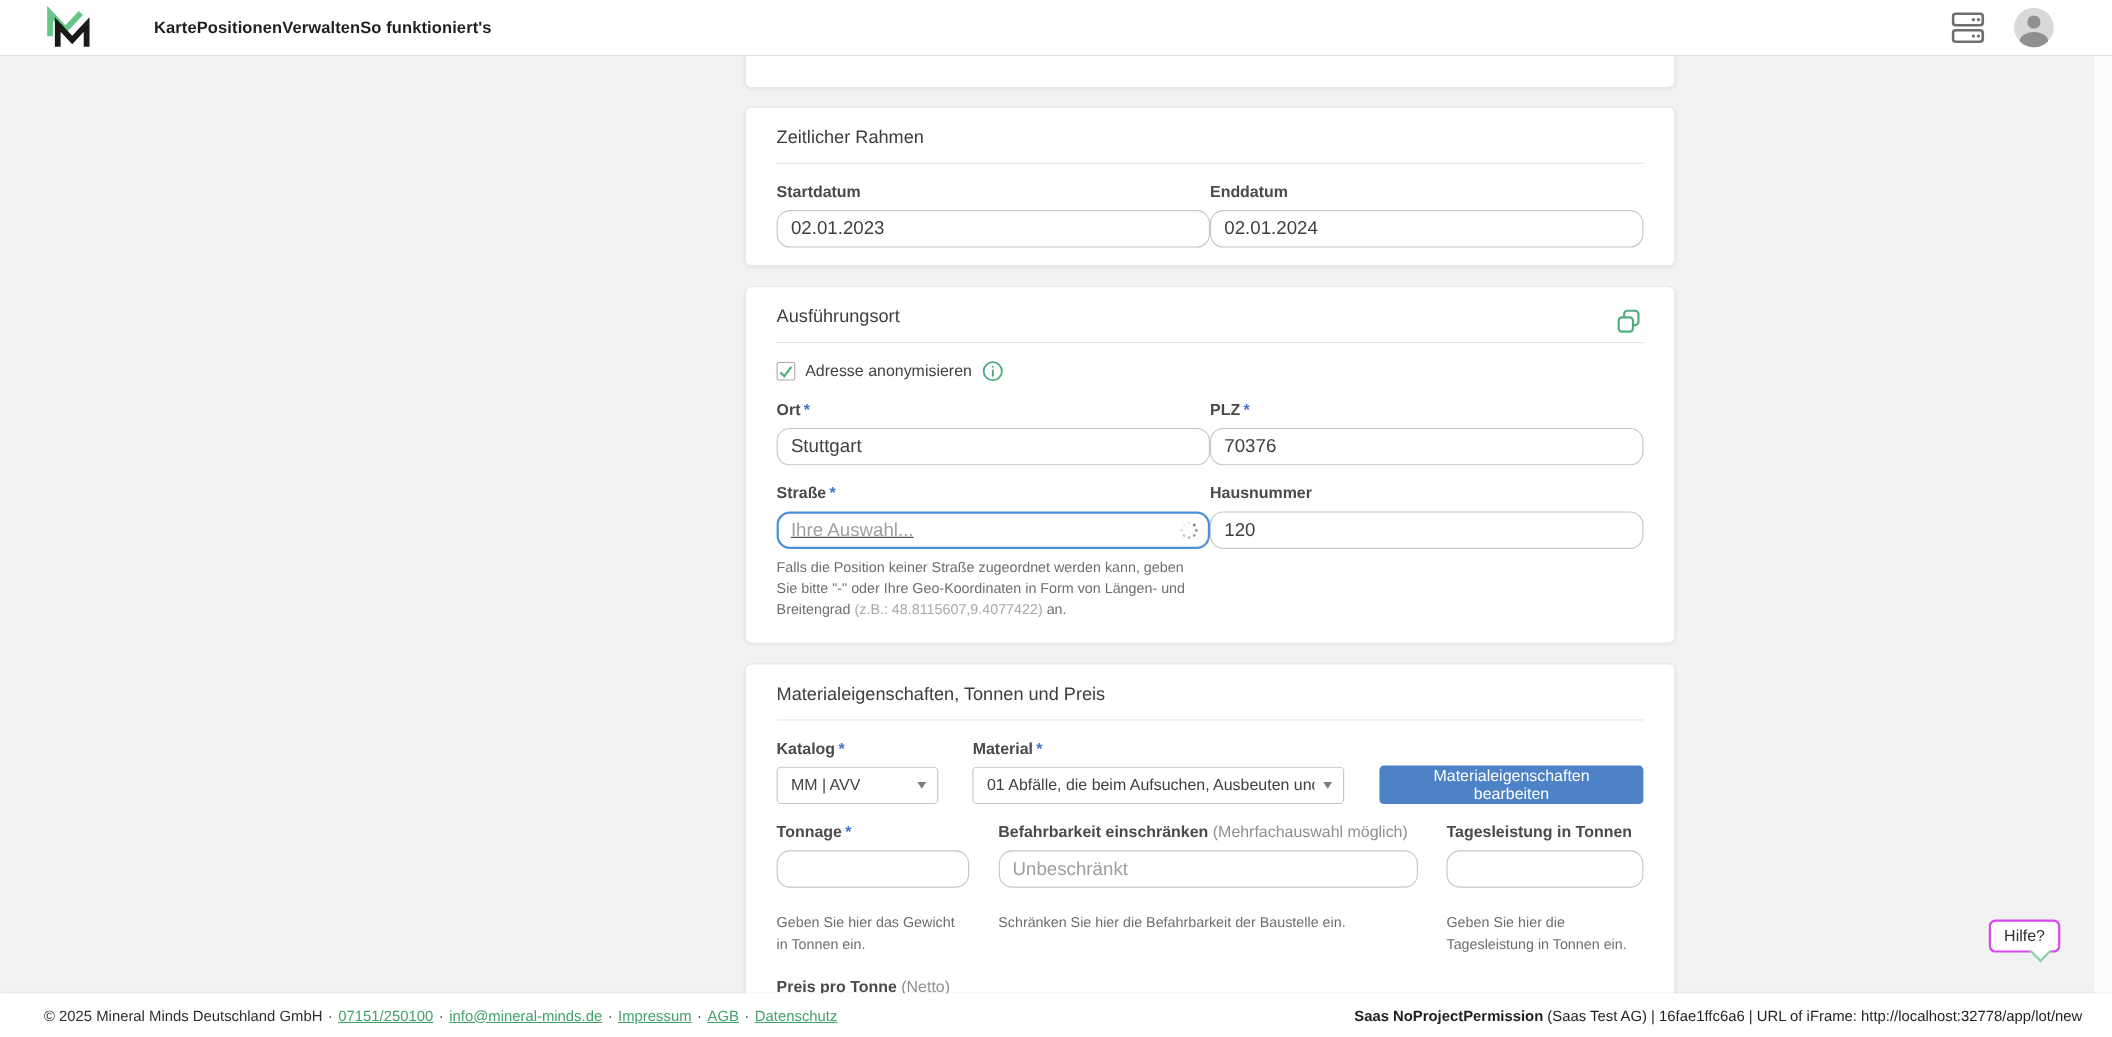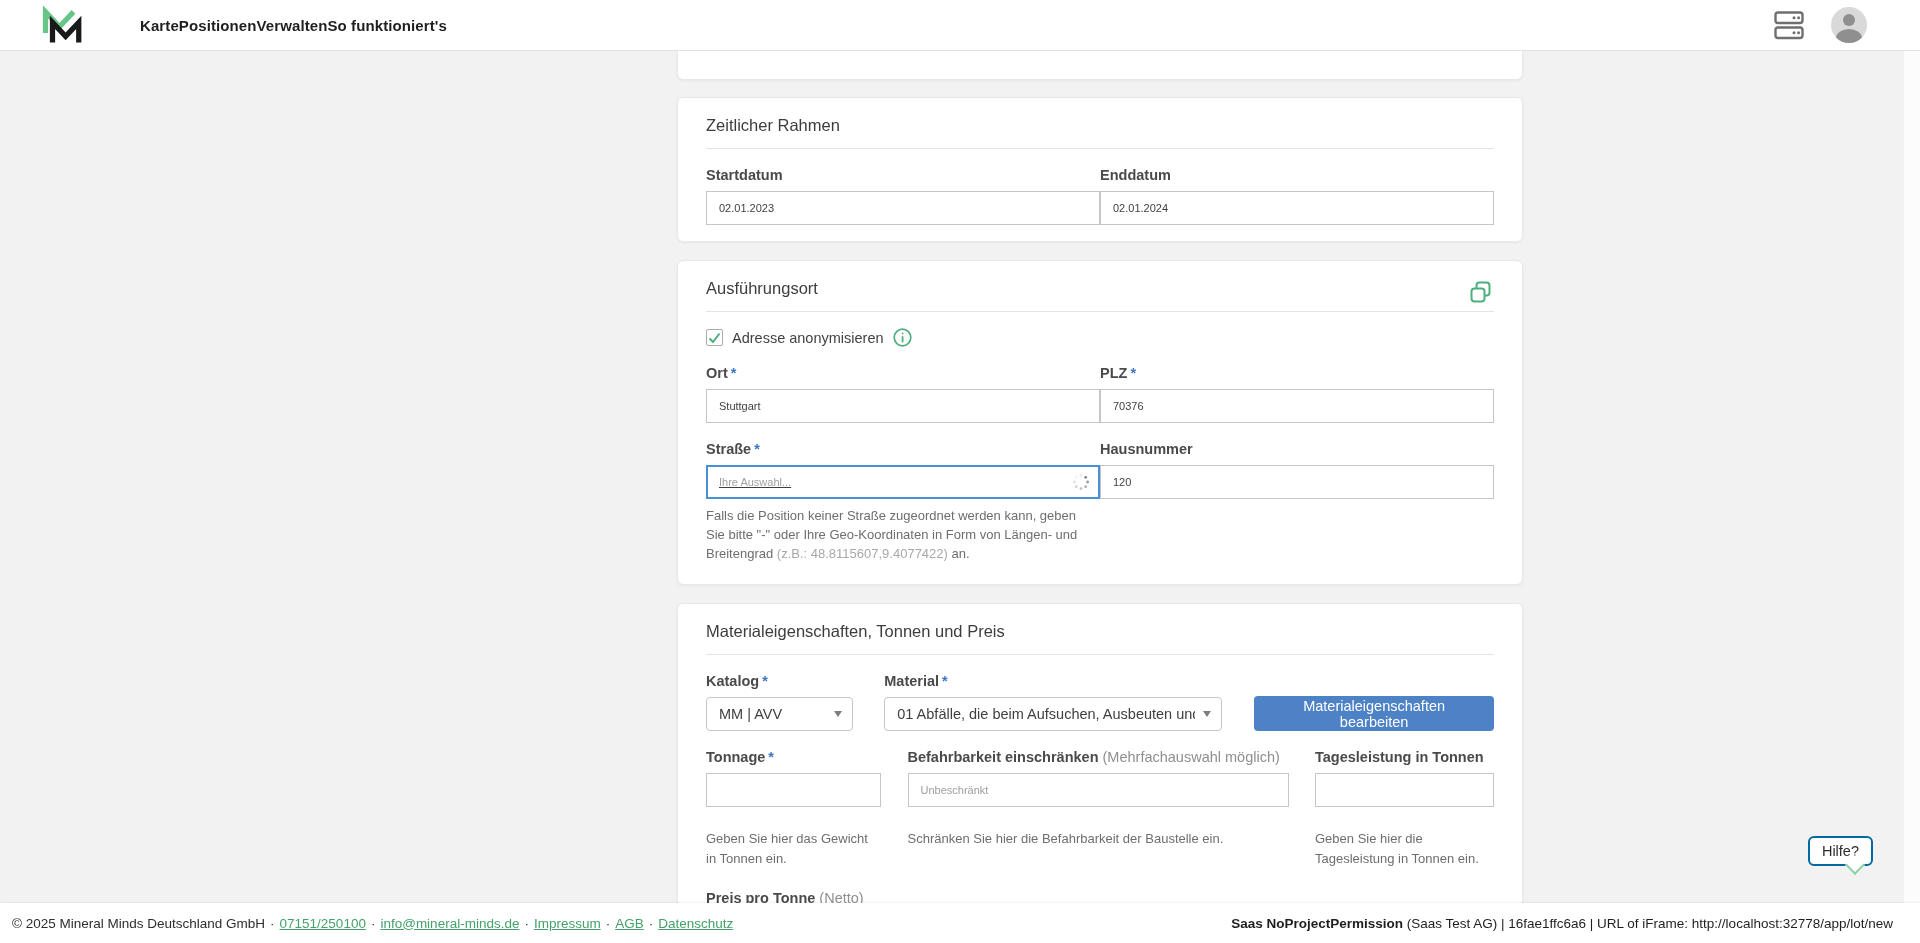--- a/index.html
+++ b/index.html
@@ -54,22 +54,22 @@
   .section-title { font-size:16.5px; font-weight:normal; color:#3d3d3d; margin:0 0 13px 0; }
   .title-row { display:flex; align-items:flex-start; justify-content:space-between; }
   .divider { border:none; border-top:1px solid #e4e4e4; margin:0; }
 
   .field-label { font-size:14.5px; font-weight:bold; color:#4a4a4a; }
   .label-row { margin:18px 0 8px 0; }
   .req { color:#3d76c9; font-weight:bold; margin-left:3px; }
   .label-suffix { font-weight:normal; color:#8f8f8f; }
 
   .tinput {
-    width:100%; height:34px; border:1px solid #c6c6c6; border-radius:0;
-    background:#fff; padding:0 12px; font-size:11px; color:#3f3f3f;
+    width:100%; height:34px; border:1px solid #c6c6c6; border-radius:12px;
+    background:#fff; padding:0 12px; font-size:17px; color:#3f3f3f;
     font-family:inherit; outline:none;
   }
   .tinput::placeholder { color:#9e9e9e; opacity:1; }
   .tinput.focused { border:2px solid #4a90d9; padding:0 11px;text-decoration:underline; }
 
   .grid2 { display:grid; grid-template-columns:1fr 1fr; }
 
   
   .check-row { display:flex; align-items:center; gap:9px; margin-top:16px; }
   .checkbox {
@@ -115,31 +115,31 @@
   .c-tages { width:179px; }
   .helper { margin-top:22px; font-size:13px; line-height:1.5; color:#6e6e6e; }
   .preis-group { margin-top:22px; width:200px; }
   .preis-input { margin-top:8px; height:40px; }
 
   
   .footer {
     position:absolute; left:0; bottom:0; width:1920px; height:40px; background:#fff;
     box-shadow:0 -1px 2px rgba(0,0,0,.06);
     display:flex; align-items:center; justify-content:space-between;
-    padding:0 27px 0 12px; font-size:13.5px; color:#2e2e2e; z-index:50;
+    padding:0 27px 0 40px; font-size:13.5px; color:#2e2e2e; z-index:50;
   }
   .footer a { color:#44a169; text-decoration:underline; cursor:pointer; }
   .sep { margin:0 5px; color:#2e2e2e; }
   .footer-right { color:#1f1f1f; }
   .footer-right .bold { font-weight:bold; }
 
   
   .help-bubble {
     position:absolute; top:836px; right:47px; min-width:57px; height:30px;
-    background:#fff; border:2px solid #0369a1; border-radius:6px;
+    background:#fff; border:2px solid #d946ef; border-radius:6px;
     display:flex; align-items:center; justify-content:center;
     font-size:14.5px; color:#2e2e2e; padding:0 12px; cursor:pointer; z-index:45;
   }
   .help-bubble::after {
     content:''; position:absolute; bottom:-8px; right:9px; width:12px; height:12px;
     background:#fff; border-right:2px solid #8dd0a7; border-bottom:2px solid #8dd0a7;
     transform:rotate(45deg);
   }
 </style>
 </head>

